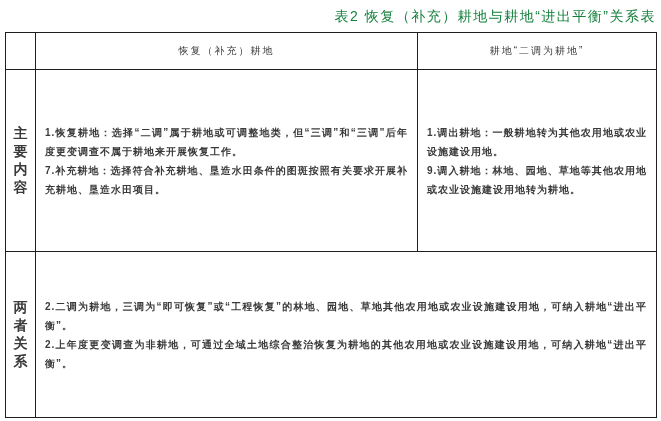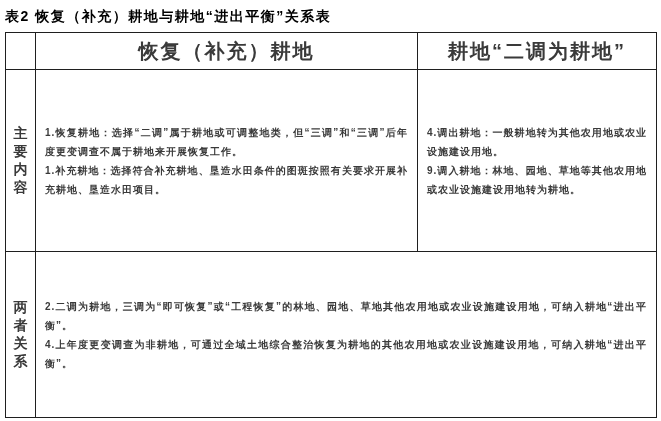--- a/index.html
+++ b/index.html
@@ -12,46 +12,46 @@
     height: 421px;
     font-family: "Liberation Sans", "DejaVu Sans", sans-serif;
     color: #3a3a3a;
     overflow: hidden;
   }
   .doc {
     padding: 6px 5px 0 5px;
     box-sizing: border-box;
   }
   .caption {
-    text-align: left;
-    font-weight: bold;
+    text-align: right;
+    font-weight: normal;
     font-size: 14px;
     letter-spacing: 1.5px;
     margin: 2px 0 6px 0;
-    color: #000000;
+    color: #15803d;
   }
   table.relation {
     border-collapse: collapse;
     table-layout: fixed;
     width: 651px;
   }
   table.relation td, table.relation th {
     border: 1.5px solid #1f1f1f;
     box-sizing: border-box;
     vertical-align: middle;
   }
   col.c1 { width: 30px; }
   col.c2 { width: 382px; }
   col.c3 { width: 239px; }
   tr.header-row { height: 37px; }
   tr.row-1 { height: 182px; }
   tr.row-2 { height: 166px; }
   th.head-cell {
-    font-size: 20px;
-    font-weight: bold;
+    font-size: 10px;
+    font-weight: normal;
     text-align: center;
     letter-spacing: 2px;
     color: #3a3a3a;
   }
   td.label-cell {
     text-align: center;
     padding: 8px 0;
   }
   .vlabel {
     display: flex;
@@ -100,37 +100,37 @@
         <td class="label-cell">
           <div class="vlabel">
             <span>主</span>
             <span>要</span>
             <span>内</span>
             <span>容</span>
           </div>
         </td>
         <td class="body-cell">
           <p>1.恢复耕地：选择“二调”属于耕地或可调整地类，但“三调”和“三调”后年度更变调查不属于耕地来开展恢复工作。</p>
-          <p>1.补充耕地：选择符合补充耕地、垦造水田条件的图斑按照有关要求开展补充耕地、垦造水田项目。</p>
+          <p>7.补充耕地：选择符合补充耕地、垦造水田条件的图斑按照有关要求开展补充耕地、垦造水田项目。</p>
         </td>
         <td class="body-cell">
-          <p>4.调出耕地：一般耕地转为其他农用地或农业设施建设用地。</p>
+          <p>1.调出耕地：一般耕地转为其他农用地或农业设施建设用地。</p>
           <p>9.调入耕地：林地、园地、草地等其他农用地或农业设施建设用地转为耕地。</p>
         </td>
       </tr>
 
       <tr class="row-2">
         <td class="label-cell">
           <div class="vlabel">
             <span>两</span>
             <span>者</span>
             <span>关</span>
             <span>系</span>
           </div>
         </td>
         <td class="body-cell" colspan="2">
           <p>2.二调为耕地，三调为“即可恢复”或“工程恢复”的林地、园地、草地其他农用地或农业设施建设用地，可纳入耕地“进出平衡”。</p>
-          <p>4.上年度更变调查为非耕地，可通过全域土地综合整治恢复为耕地的其他农用地或农业设施建设用地，可纳入耕地“进出平衡”。</p>
+          <p>2.上年度更变调查为非耕地，可通过全域土地综合整治恢复为耕地的其他农用地或农业设施建设用地，可纳入耕地“进出平衡”。</p>
         </td>
       </tr>
     </tbody>
   </table>
 </div>
 
 </body></html>

